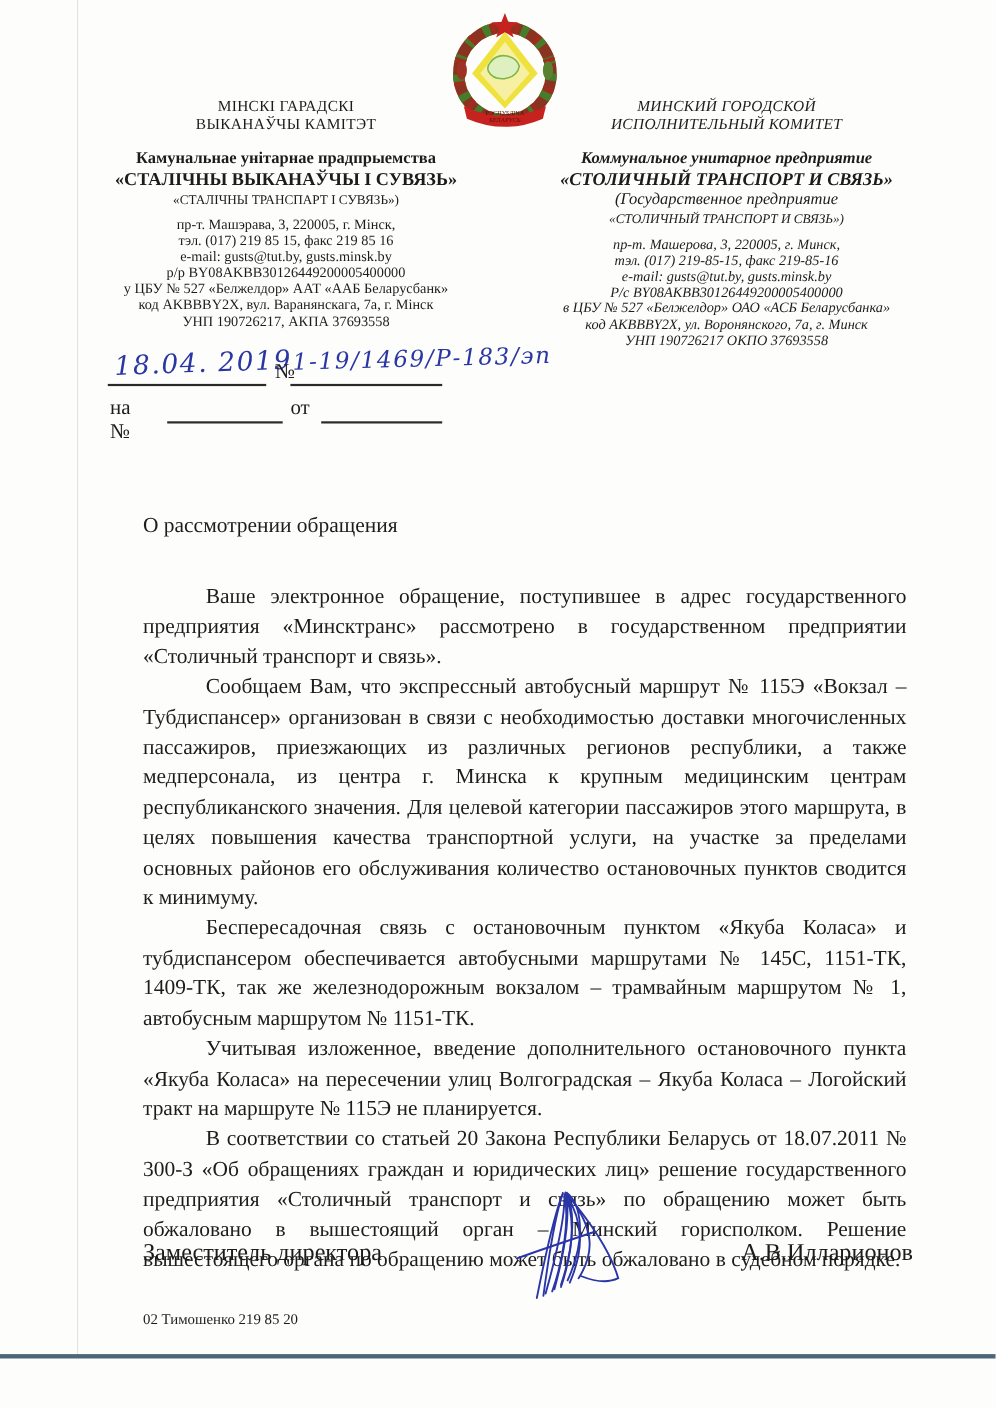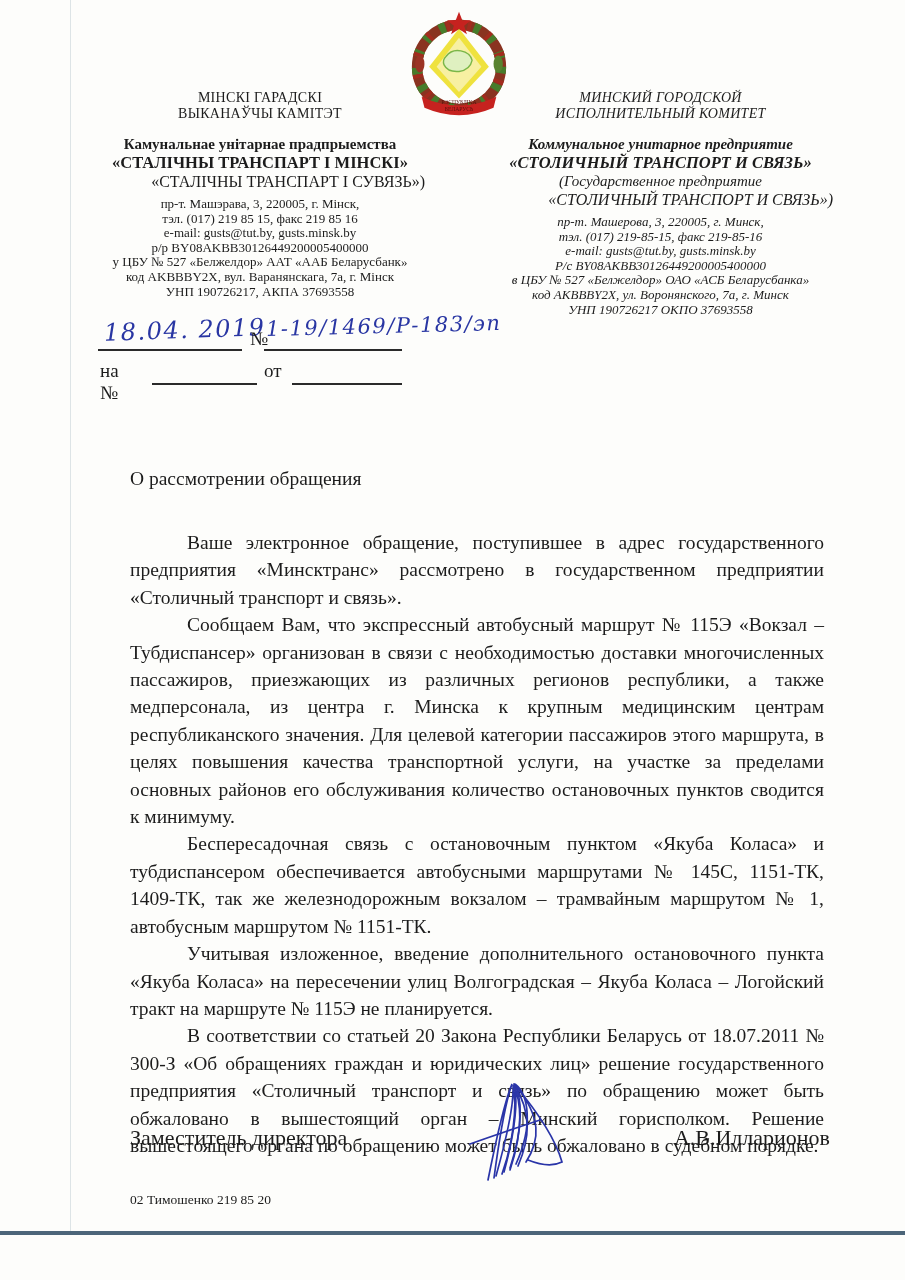--- a/index.html
+++ b/index.html
@@ -21,21 +21,21 @@
 
   
   .col{position:absolute;top:90px;text-align:center;}
   .col-left{left:95px;width:330px;}
   .col-right{left:488px;width:345px;font-style:italic;}
   .committee{font-size:14px;line-height:16px;letter-spacing:.3px;}
   .org{margin-top:13px;}
   .org-b1{font-size:15px;font-weight:bold;line-height:18px;}
   .org-b2{font-size:16.5px;font-weight:bold;line-height:19px;}
   .org-r1{font-size:15px;line-height:18px;}
-  .org-r2{font-size:16px;line-height:19px;text-align:right;}
+  .org-r2{font-size:12px;line-height:19px;}
   .addr{margin-top:6px;font-size:13px;line-height:14.6px;}
 
   
   .ref{position:absolute;left:0;top:0;}
   .hw{
     font-family:"DejaVu Serif", serif;
     font-style:italic;
     color:#2936a3;
     letter-spacing:1.5px;
     white-space:nowrap;
@@ -99,21 +99,21 @@
     <path d="M20,95 Q60,114 100,95 L97,107 Q60,123 23,107 Z" fill="#c6221f"></path>
     <text x="60" y="103" text-anchor="middle" font-size="6" fill="#5c0f0c" font-family="Liberation Serif, serif">РЭСПУБЛІКА</text>
     <text x="60" y="110" text-anchor="middle" font-size="6" fill="#5c0f0c" font-family="Liberation Serif, serif">БЕЛАРУСЬ</text>
   </svg>
 
   <div class="col col-left">
     <div class="committee">МІНСКІ ГАРАДСКІ</div>
     <div class="committee">ВЫКАНАЎЧЫ КАМІТЭТ</div>
     <div class="org">
       <div class="org-b1">Камунальнае унітарнае прадпрыемства</div>
-      <div class="org-b2">«СТАЛІЧНЫ ТРАНСПАРТ І МІНСКІ»</div>
+      <div class="org-b2">«СТАЛІЧНЫ ВЫКАНАЎЧЫ І СУВЯЗЬ»</div>
       <div class="org-r2">«СТАЛІЧНЫ ТРАНСПАРТ І СУВЯЗЬ»)</div>
     </div>
     <div class="addr">
       <div>пр-т. Машэрава, 3, 220005, г. Мінск,</div>
       <div>тэл. (017) 219 85 15, факс 219 85 16</div>
       <div>e-mail: gusts@tut.by, gusts.minsk.by</div>
       <div>р/р BY08AKBB30126449200005400000</div>
       <div>у ЦБУ № 527 «Белжелдор» ААТ «ААБ Беларусбанк»</div>
       <div>код AKBBBY2X, вул. Варанянскага, 7а, г. Мінск</div>
       <div>УНП 190726217, АКПА 37693558</div>

